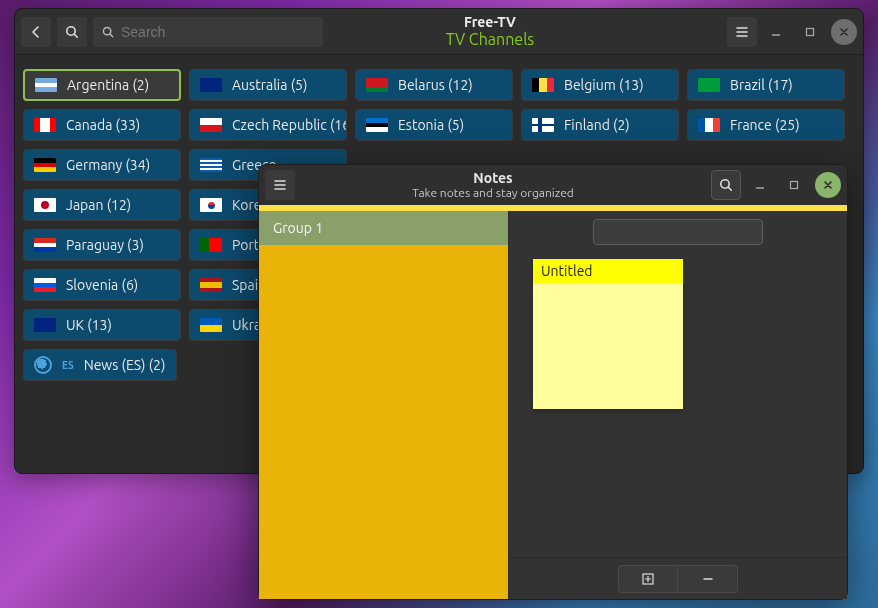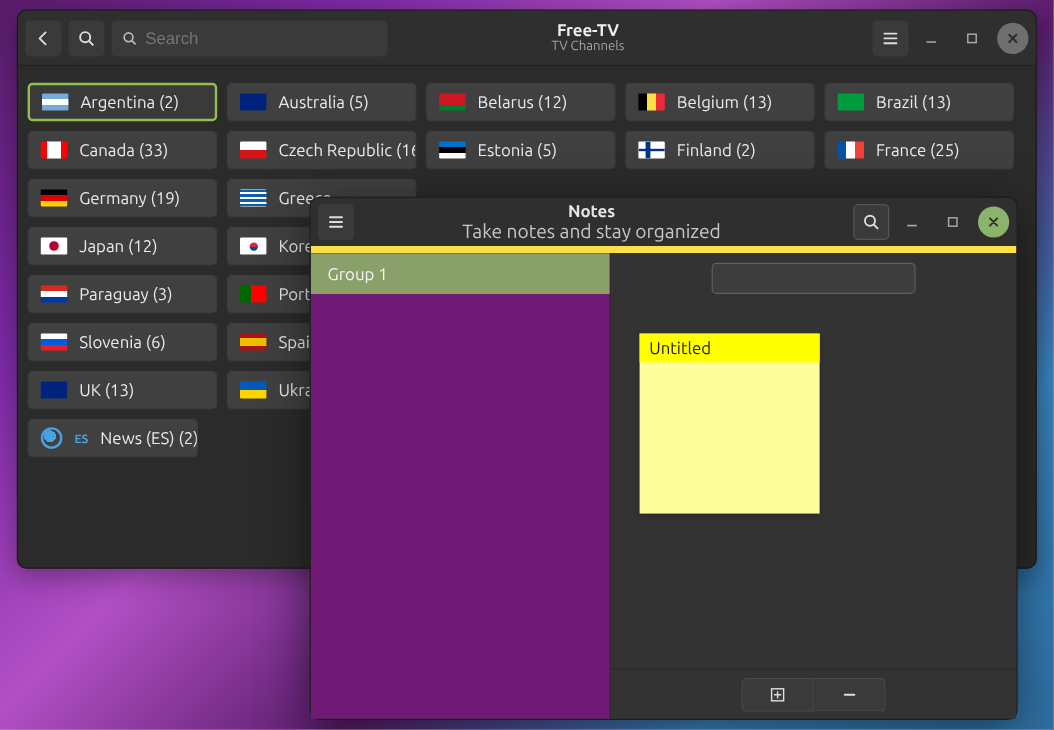--- a/index.html
+++ b/index.html
@@ -49,21 +49,21 @@
     display: flex; align-items: center;
     padding: 0 8px; gap: 6px;
     color: #bbb;
   }
   .search-wrap input {
     flex: 1; background: transparent; border: 0; outline: 0;
     color: #eee; font-size: 14px;
   }
   .tv-title { flex: 1; text-align: center; line-height: 1.15; padding-right:70px;}
   .tv-title .t1 { font-weight: 600; color: #eee; font-size: 14px; }
-  .tv-title .t2 { font-size: 11px; color: #a3a3a3; }
+  .tv-title .t2 { font-size: 16px; color: #84cc16; }
   .win-ctrls { display: flex; align-items: center; gap: 8px; }
   .win-ctrl {
     width: 26px; height: 26px; border-radius: 50%;
     display:flex;align-items:center;justify-content:center;
     color:#ccc; font-size:12px;
   }
   .win-ctrl.close { background: #6f6f6f; color:#2b2b2b; }
   .win-ctrl.close.active { background: #8ab46b; }
 
   .tv-body {
@@ -71,21 +71,21 @@
     padding: 14px 8px;
     overflow: hidden;
   }
   .grid {
     display: grid;
     grid-template-columns: repeat(5, 158px);
     gap: 8px;
   }
   .country {
     height: 32px;
-    background: #404040;
+    background: #0c4a6e;
     border: 1px solid #3c3c3c;
     border-radius: 4px;
     display: flex; align-items: center;
     padding: 0 10px; gap: 10px;
     cursor: pointer;
     color: #eaeaea;
     white-space: nowrap;
     overflow: hidden;
   }
   .country.selected {
@@ -144,40 +144,39 @@
   .notes-header {
     height: 46px;
     background: #2f2f2f;
     border-bottom: 6px solid #fde047;
     border-radius: 8px 8px 0 0;
     display: flex; align-items: center;
     padding: 0 6px; gap: 6px;
   }
   .notes-title { flex:1; text-align:center; line-height:1.15; padding-right:20px; }
   .notes-title .t1 { font-weight:600; font-size:14px; }
-  .notes-title .t2 { font-size:16px; color:#c7c7c7; }
+  .notes-title .t2 { font-size:12px; color:#c7c7c7; }
 
   .notes-body { flex:1; display:flex; overflow:hidden; }
   .notes-side {
     width: 250px;
-    background: #701a75;
+    background: #eab308;
     border-right: 1px solid #2a2a2a;
   }
   .group-row {
     height: 34px;
     background: #8aa06a;
     color: #f5f5f5;
     display:flex; align-items:center;
     padding: 0 14px;
     cursor: pointer;
   }
   .notes-main {
     flex:1; display:flex; flex-direction:column;
     background: #333;
-    gap: 19px;
   }
   .notes-search-row {
     display:flex; justify-content:center;
     padding: 8px 0 14px;
   }
   .notes-search {
     width: 170px; height: 26px;
     background: #3d3d3d;
     border: 1px solid #5f5f5f;
     border-radius: 4px;
@@ -284,21 +283,21 @@
         <div class="country">
           <span class="flag f-by"></span>
           <span>Belarus (12)</span>
         </div>
         <div class="country">
           <span class="flag f-be"></span>
           <span>Belgium (13)</span>
         </div>
         <div class="country">
           <span class="flag f-br"></span>
-          <span>Brazil (13)</span>
+          <span>Brazil (17)</span>
         </div>
         <div class="country">
           <span class="flag f-ca"></span>
           <span>Canada (33)</span>
         </div>
         <div class="country">
           <span class="flag f-cz"></span>
           <span>Czech Republic (16)</span>
         </div>
         <div class="country">
@@ -308,21 +307,21 @@
         <div class="country">
           <span class="flag f-fi"></span>
           <span>Finland (2)</span>
         </div>
         <div class="country">
           <span class="flag f-fr"></span>
           <span>France (25)</span>
         </div>
         <div class="country">
           <span class="flag f-de"></span>
-          <span>Germany (19)</span>
+          <span>Germany (34)</span>
         </div>
         <div class="country">
           <span class="flag f-gr"></span>
           <span>Greece</span>
         </div>
         <div class="country" style="visibility: hidden;"></div>
         <div class="country" style="visibility: hidden;"></div>
         <div class="country" style="visibility: hidden;"></div>
         <div class="country">
           <span class="flag f-jp"></span>
@@ -363,21 +362,21 @@
         </div>
         <div class="country">
           <span class="flag f-ua"></span>
           <span>Ukrain</span>
         </div>
         <div class="country" style="visibility: hidden;"></div>
         <div class="country" style="visibility: hidden;"></div>
         <div class="country" style="visibility: hidden;"></div>
       </div>
     <div style="height:8px"></div>
-    <div class="country" style="width:142px">
+    <div class="country" style="width:154px">
       <span class="globe"></span>
       <span class="es-badge">ES</span>
       <span>News (ES) (2)</span>
     </div>
   </div>
 </div>
 
 <div class="win-notes">
   <div class="notes-header">
     <div class="hbtn">

